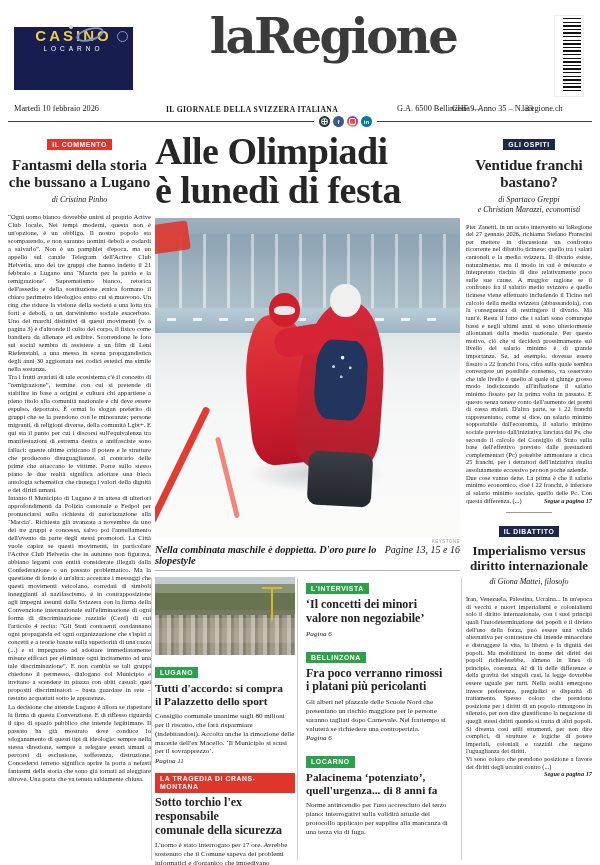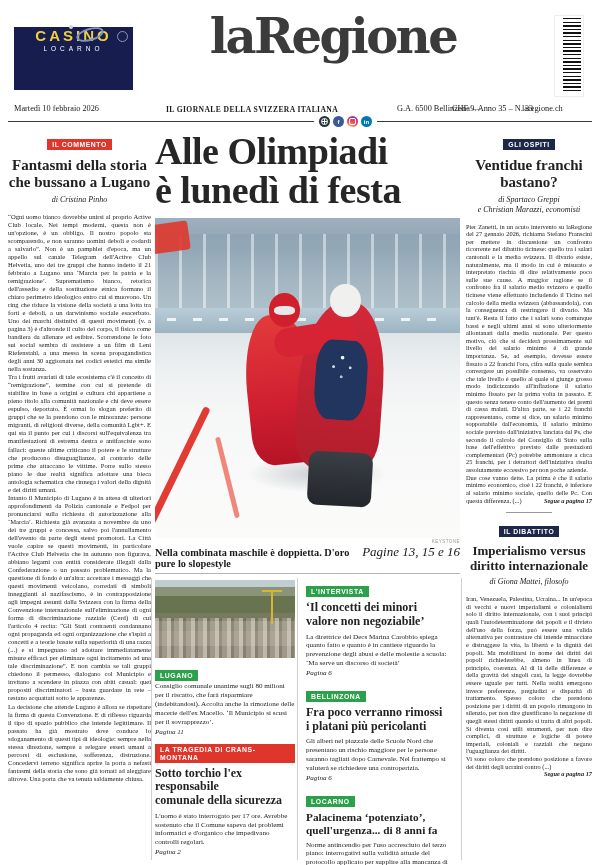--- a/index.html
+++ b/index.html
@@ -102,22 +102,22 @@
         radial-gradient(circle at 66% 34%,rgba(255,255,255,.8) 0 1px,transparent 1.8px),
         radial-gradient(circle at 50% 46%,rgba(255,255,255,.7) 0 1px,transparent 1.8px);}
   .helm{position:absolute;left:37.5%;top:23.5%;width:10%;height:10.5%;background:#d0202e;border-radius:50%;}
   .helm:after{content:"";position:absolute;left:15%;top:38%;width:70%;height:26%;background:#e8e8ea;border-radius:40%;}
   .cap{position:absolute;left:57.5%;top:20.5%;width:10%;height:10.5%;background:#f0f0ee;border-radius:50%;}
   .legs{position:absolute;left:50%;top:73%;width:21%;height:17%;transform:rotate(3deg);
       background:linear-gradient(180deg,#3a3f46,#23262b);border-radius:10px;}
   .credit{text-align:right;font-family:"Liberation Sans",sans-serif;font-size:4.6px;
       color:#9a9a9a;letter-spacing:.4px;margin-top:1px;}
   .caption-row{display:flex;justify-content:space-between;align-items:baseline;margin-top:0;}
-  .caption{font-weight:bold;font-size:10.3px;}
-  .pages{font-style:italic;font-size:13px;white-space:nowrap;margin-left:8px;cursor:pointer;}
+  .caption{font-style:italic;font-weight:bold;font-size:10.3px;}
+  .pages{font-style:italic;font-size:10px;white-space:nowrap;margin-left:8px;cursor:pointer;}
   .center-rule{height:1px;background:#b5b5b5;margin-top:4px;}
 
   
   .bottom{display:flex;gap:11px;margin-top:6px;}
   .subA{width:140px;}
   .subB{width:151px;}
   .photo-lugano{position:relative;width:140px;height:78px;margin-bottom:6px;overflow:hidden;
       background:linear-gradient(180deg,#c2cdd2 0 9%,#8a9478 9% 20%,#67744f 20% 42%,#777a60 42% 52%,
                  #98927e 52% 66%,#a39a8a 66% 84%,#8f8878 84% 100%);}
   .photo-lugano:before{content:"";position:absolute;left:0;right:0;bottom:0;height:52%;opacity:.55;
@@ -215,38 +215,39 @@
     </div>
     <div class="center-rule"></div>
 
     <div class="bottom">
       <div class="subA">
         <div class="photo-lugano">
           <span class="crane"></span>
         </div>
         <div class="sec">
           <div class="kickrow left"><span class="kick k-green">LUGANO</span></div>
+          <div class="sec-head sz11">Tutti d'accordo: si compra
+il Palazzetto dello sport</div>
           <p class="sec-body">Consiglio comunale unanime sugli 80 milioni per il riscatto, che farà risparmiare (indebitandosi). Accolta anche la rimozione delle macerie dell'ex Macello. ‘Il Municipio si scusi per il sovrapprezzo’.</p>
           <div class="pageref">Pagina 11</div>
         </div>
         <div class="sec">
           <div class="kickrow left"><span class="kick k-red">LA TRAGEDIA DI CRANS-MONTANA</span></div>
           <div class="sec-head sz10">Sotto torchio l'ex responsabile
 comunale della sicurezza</div>
           <p class="sec-body">L'uomo è stato interrogato per 17 ore. Avrebbe sostenuto che il Comune sapeva dei problemi informatici e d'organico che impedivano controlli regolari.</p>
           <div class="pageref">Pagina 2</div>
         </div>
       </div>
 
       <div class="subB">
         <div class="sec">
           <div class="kickrow left"><span class="kick k-green">L'INTERVISTA</span></div>
           <div class="sec-head">‘Il concetti dei minori
 valore non negoziabile’</div>
-          <p class="sec-body">La direttrice del Decs Marina Carobbio spiega quanto fatto e quanto è in cantiere riguardo la prevenzione degli abusi e delle molestie a scuola: ‘Ma serve un discorso di società’</p>
           <div class="pageref">Pagina 6</div>
         </div>
         <div class="sec">
           <div class="kickrow left"><span class="kick k-green">BELLINZONA</span></div>
           <div class="sec-head">Fra poco verranno rimossi
 i platani più pericolanti</div>
           <p class="sec-body">Gli alberi nel piazzale delle Scuole Nord che presentano un rischio maggiore per le persone saranno tagliati dopo Carnevale. Nel frattempo si valuterà se richiedere una controperizia.</p>
           <div class="pageref">Pagina 6</div>
         </div>
         <div class="sec">

